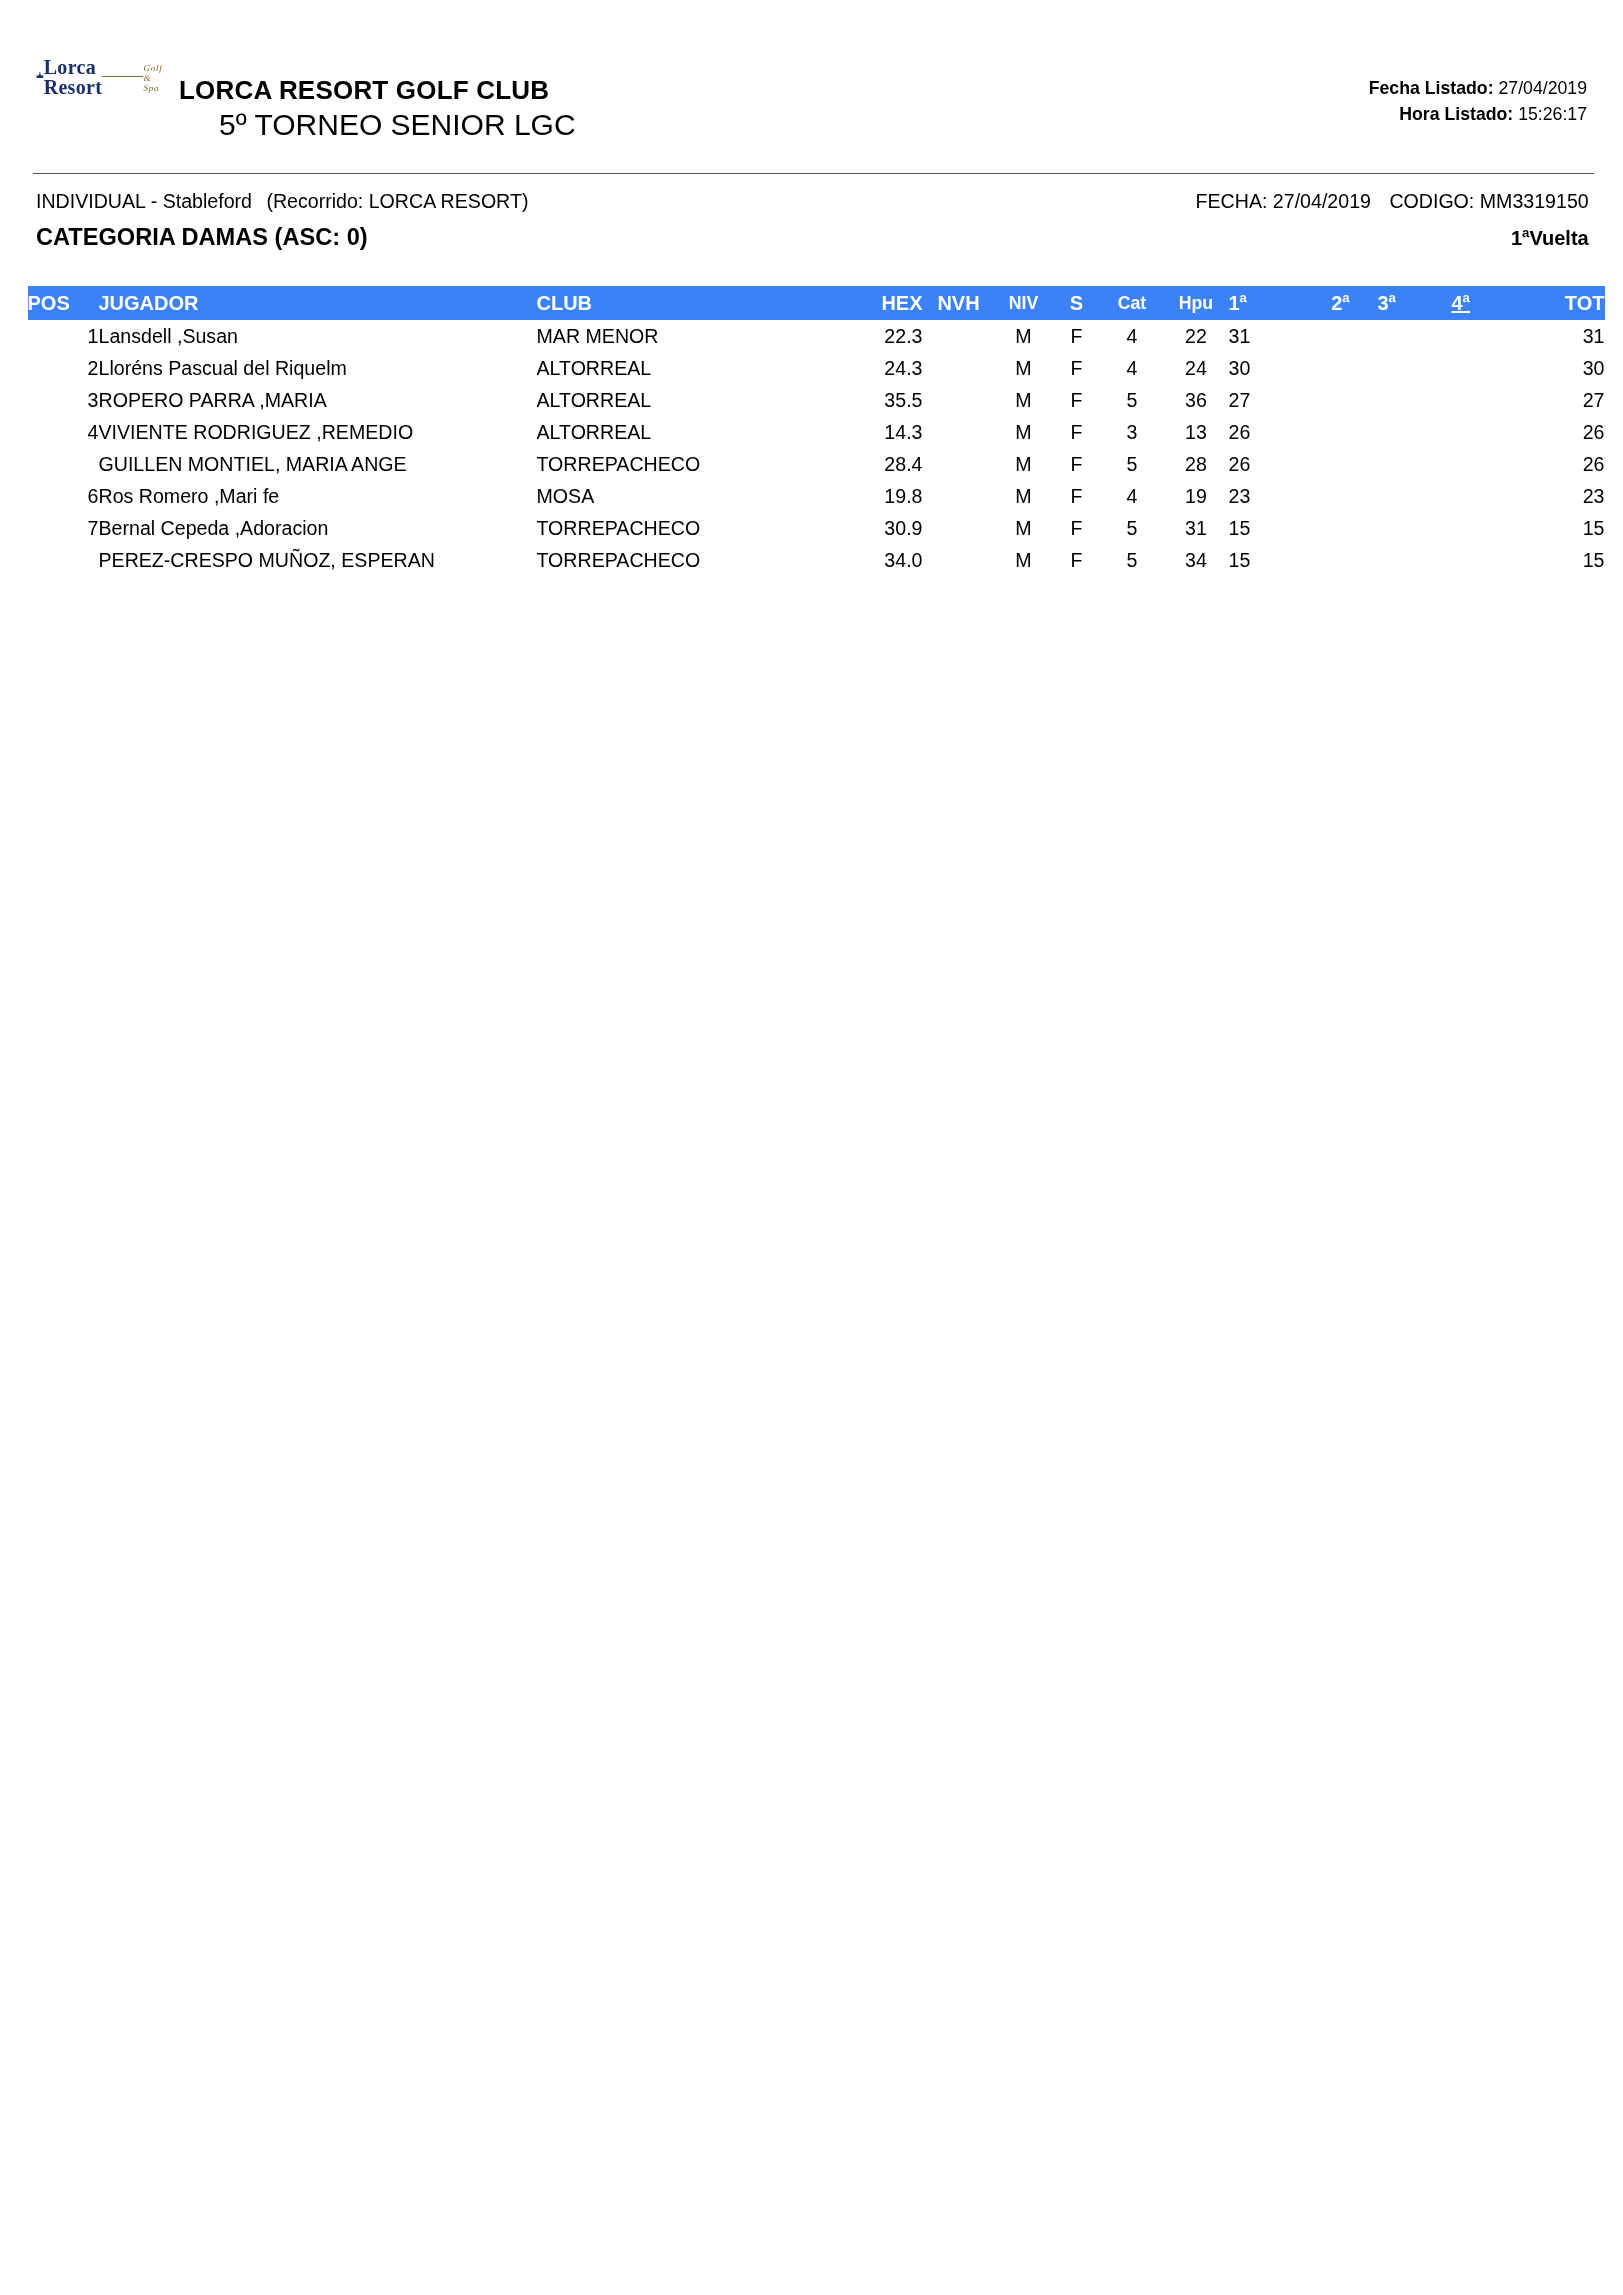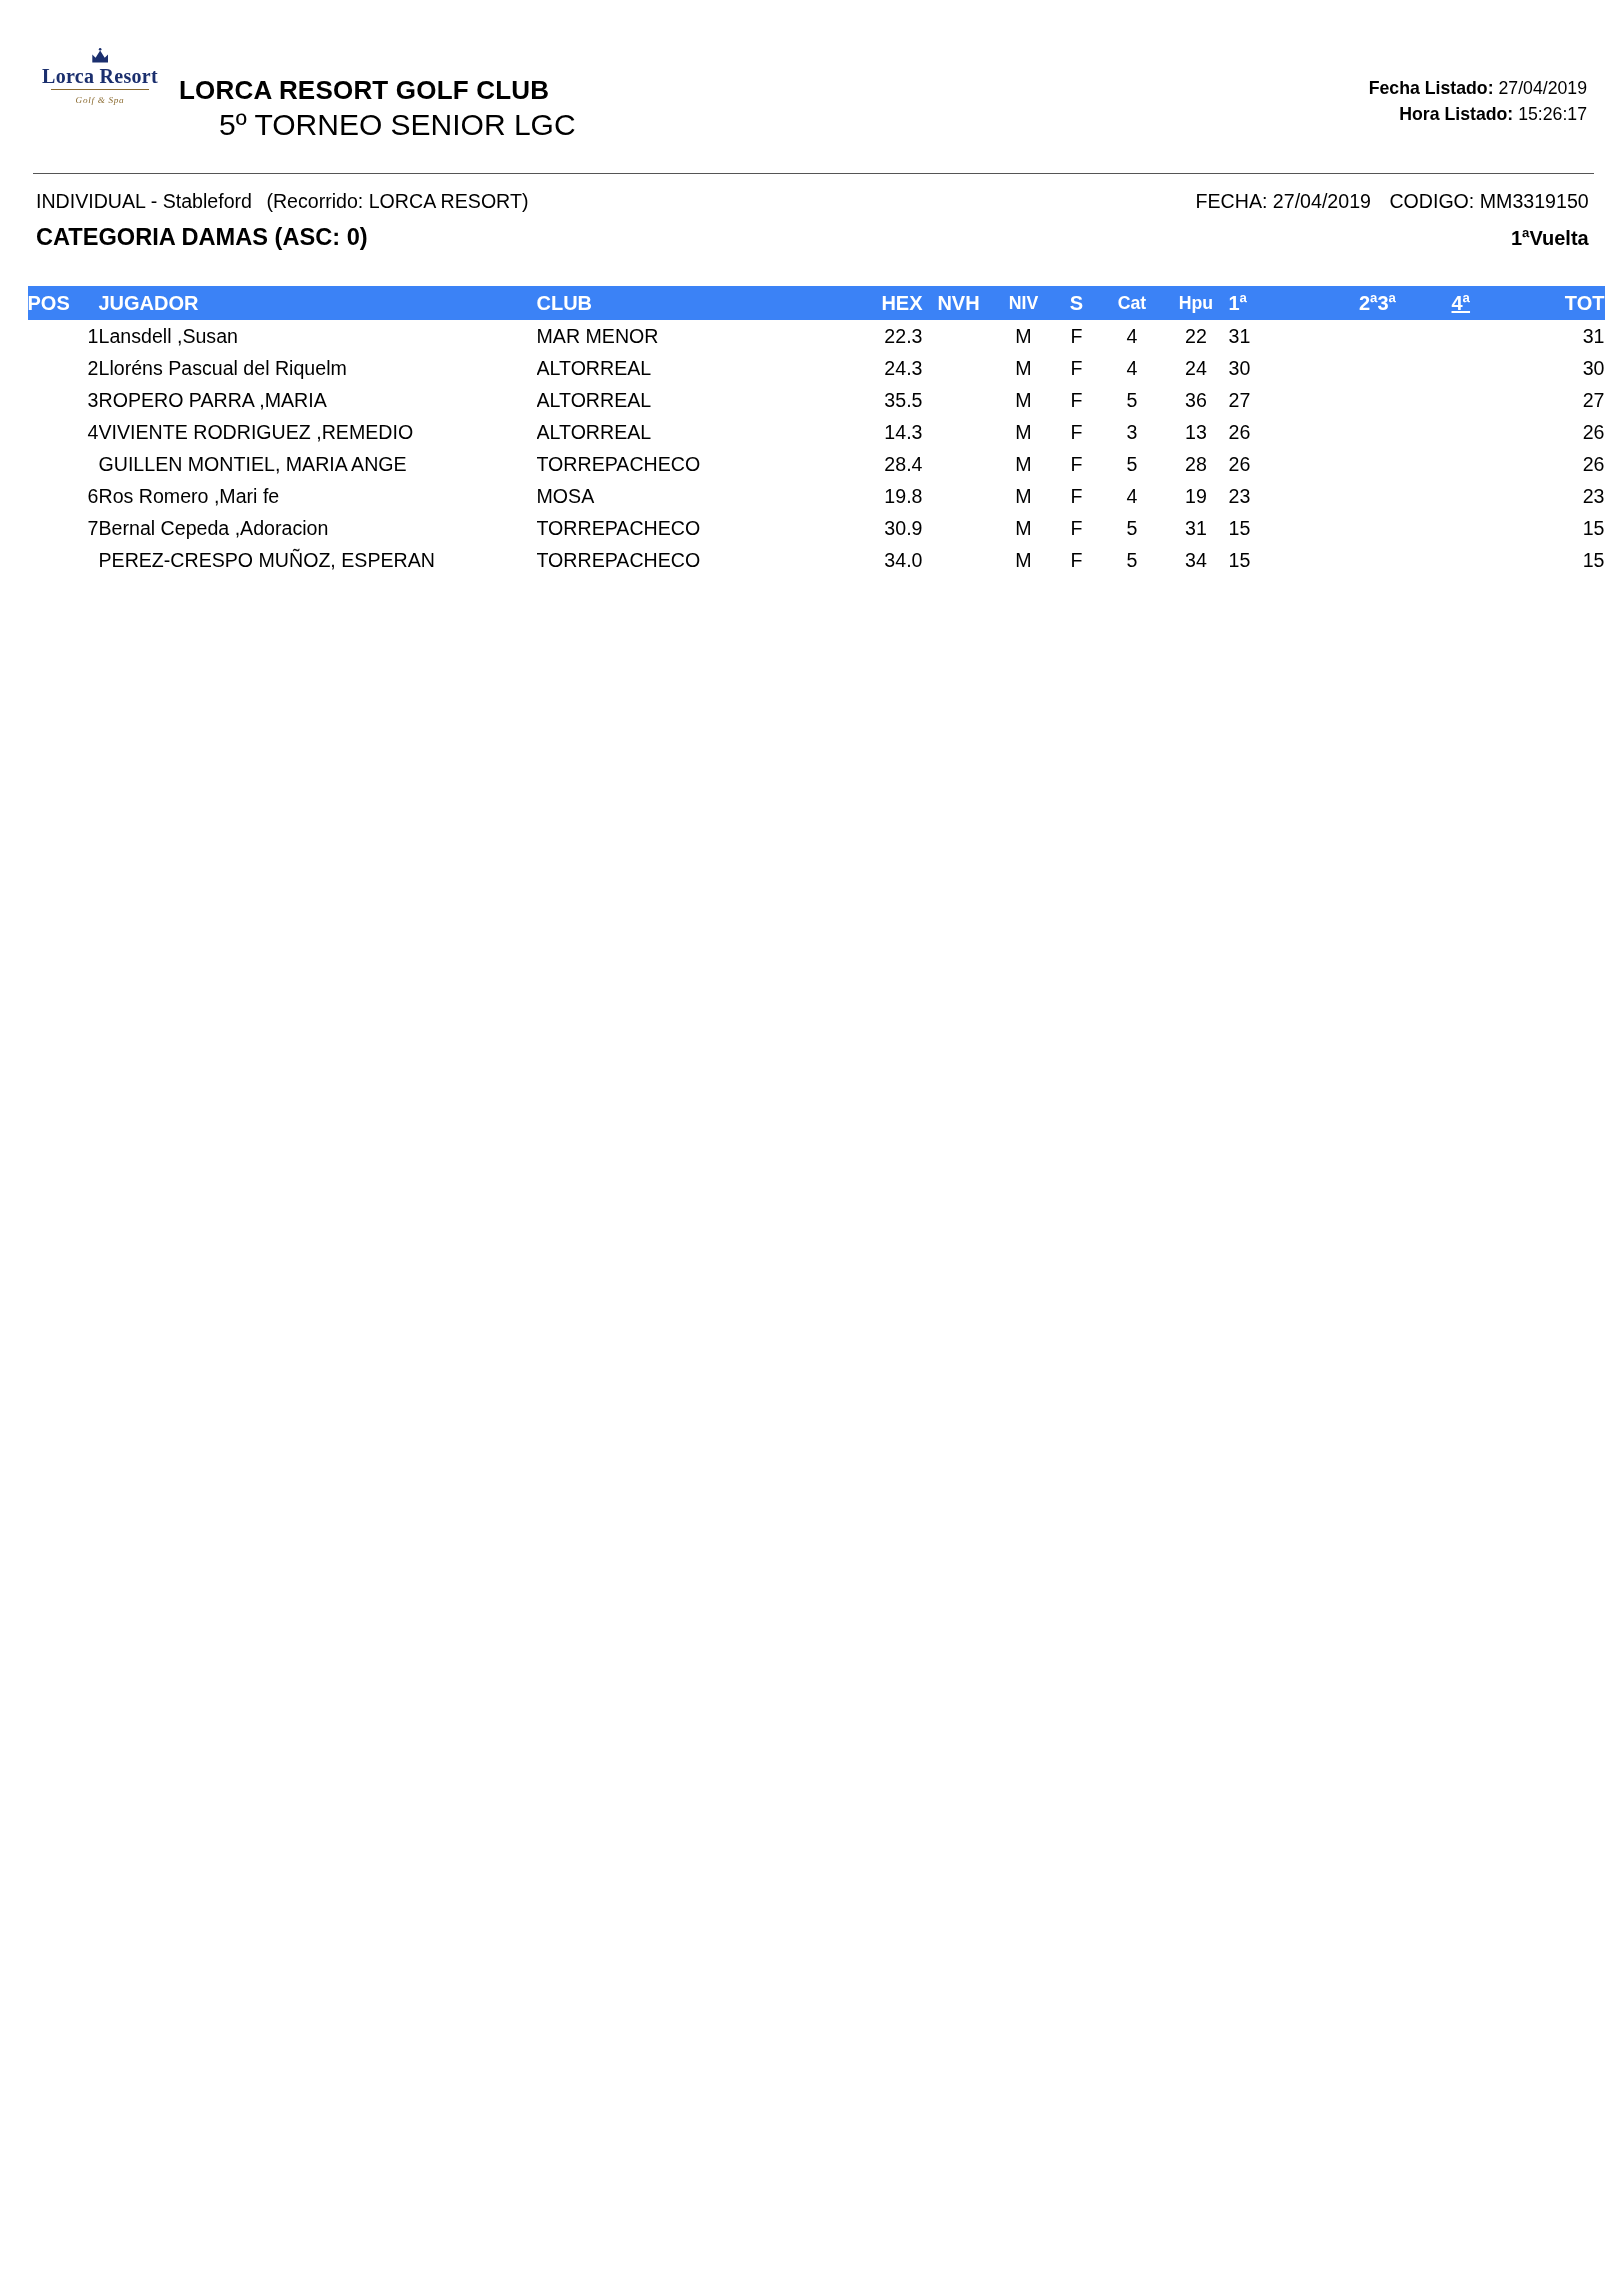--- a/index.html
+++ b/index.html
@@ -32,21 +32,20 @@
     height: 118px;
   }
   .logo {
     position: absolute;
     left: 0;
     top: 6.5px;
     width: 128px;
     height: 72px;
     background: #ffffff;
     display: flex;
-    flex-direction: column;
     align-items: center;
     justify-content: center;
   }
   .logo-crown {
     width: 18.3px;
     height: 17px;
     margin-bottom: 1.3px;
   }
   .logo-name {
     font-family: "Liberation Serif", serif;
@@ -180,21 +179,21 @@
   th.c-pos   { width: 71px; text-align: left;  padding-left: 9.2px; }
   th.c-name  { width: 438px; text-align: left;  padding-left: 9.2px; }
   th.c-club  { width: 288px; text-align: left;  padding-left: 6.5px; }
   th.c-hex   { width: 98px; text-align: right; padding-right: 6.5px;}
   th.c-nvh   { width: 72px; text-align: center;}
   th.c-niv   { width: 58px;  text-align: center;}
   th.c-s     { width: 48px;  text-align: center;}
   th.c-cat   { width: 63px;  text-align: center;}
   th.c-hpu   { width: 65px; text-align: center;}
   th.c-r1    { width: 75px; text-align: left; padding-left: 9.2px;}
-  th.c-r2    { width: 74px; text-align: right; padding-left: 9.2px;}
+  th.c-r2    { width: 74px; text-align: center; padding-left: 9.2px;}
   th.c-r3    { width: 74px; text-align: left; padding-left: 9.2px;}
   th.c-r4    { width: 74px; text-align: left; padding-left: 9.2px; text-decoration: underline;}
   th.c-tot   { width: 79px; text-align: right; padding-right: 11.8px;}
 
   table.results tbody td {
     font-size: 19.6px;
     height: 32px;
     padding: 0;
     vertical-align: middle;
     white-space: nowrap;

